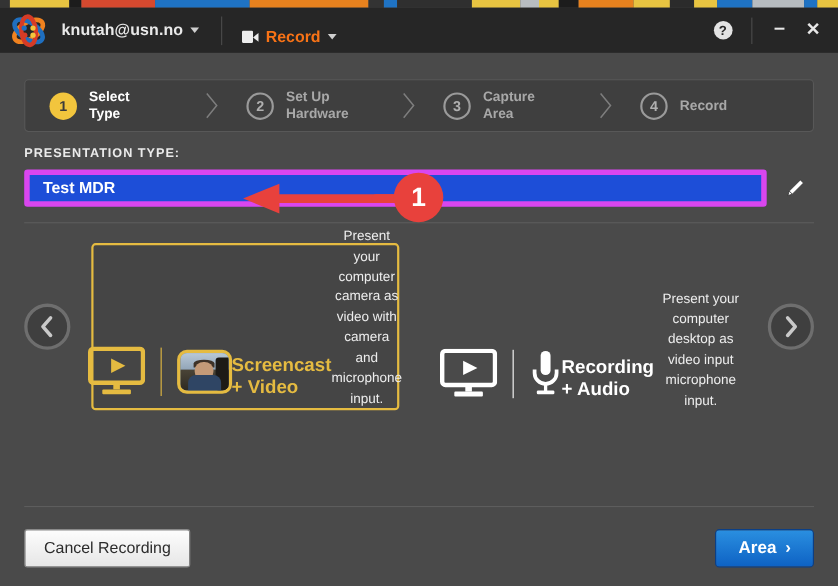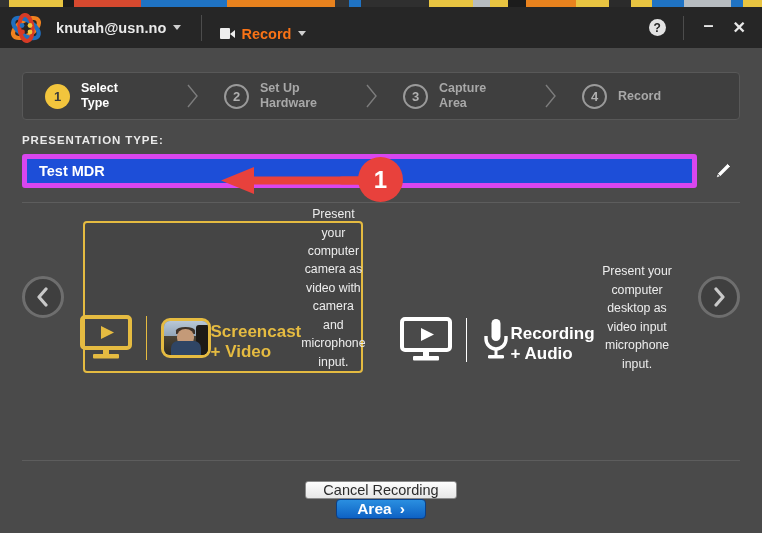--- a/index.html
+++ b/index.html
@@ -374,23 +374,22 @@
     bottom: 72px;
     height: 1px;
     background: #5d5d5d;
   }
   .footer {
     position: absolute;
     left: 22px; right: 22px;
     bottom: 14px;
     height: 38px;
     display: flex;
-    align-items: center;
+    align-items: flex-start;
     justify-content: space-between;
-    flex-direction: column;
   }
   .btn-cancel {
     height: 35px;
     padding: 0 17px;
     background: linear-gradient(180deg,#fdfdfd 0%, #e6e6e6 100%);
     border: 1px solid #8a8a8a;
     border-radius: 3px;
     color: #2c2c2c;
     font-size: 14.5px;
     font-family: "Liberation Sans", sans-serif;

